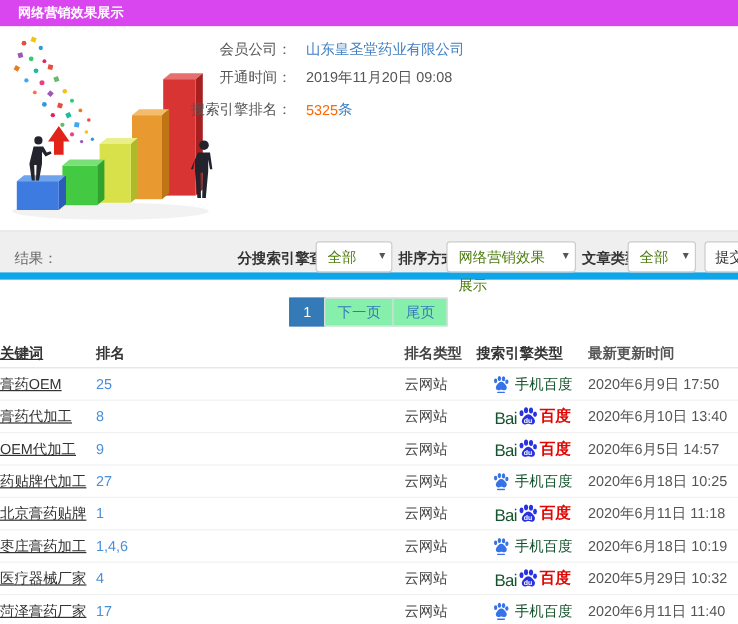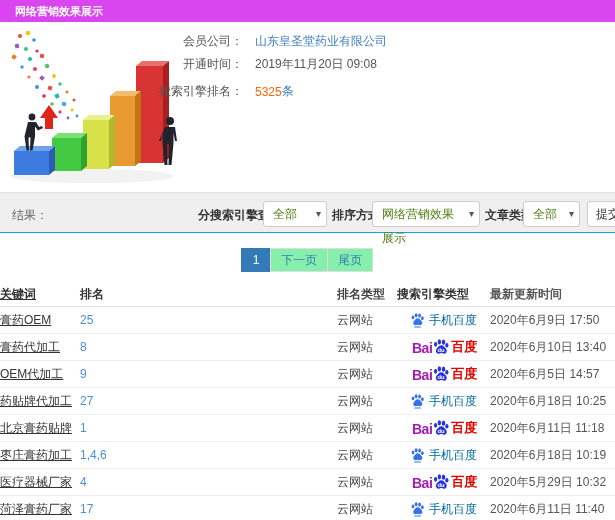--- a/index.html
+++ b/index.html
@@ -24,21 +24,21 @@
   .gap-a { margin-bottom:10px; } .gap-b { margin-bottom:10px; } .gap-c { margin-bottom:14px; }
   .info-label { width:90px; text-align:right; color:#555; }
   .info-value { margin-left:12px; color:#555; }
   .info-value.link { color:#3e7fc1; cursor:pointer; text-decoration:none; }
   .count-orange { color:#ff6600; margin-left:12px; }
   .count-unit { color:#3e7fc1; }
 
   
   .filterbar {
     position:absolute; left:0; top:192px; width:615px; height:41px;
-    background:#efefef; border-top:1px solid #e4e4e4; border-bottom:1px solid #0ea5e9;padding-left:42px;
+    background:#efefef; border-top:1px solid #e4e4e4; border-bottom:6px solid #0ea5e9;padding-left:42px;
   }
   .filterbar .result-label { position:absolute; left:12px; top:14px; font-size:12px; color:#666; }
   .flt-label { position:absolute; top:14px; font-size:12px; font-weight:bold; color:#333; }
   .lbl-engine { left:198px; } .lbl-sort { left:332px; } .lbl-article { left:485px; }
   .fake-select {
     position:absolute; top:8px; height:26px; background:#fff;
     border:1px solid #ccc; border-radius:3px; font-size:12px; color:#4d7c0f;
     line-height:24px; padding:0 16px 0 9px; cursor:pointer;
   }
   .fake-select::after {
@@ -69,23 +69,23 @@
   .col-rank { width:257px; padding-left:0; }
   .col-ranktype { width:60px; }
   .col-engine { width:93px; display:flex; align-items:center; }
   .col-updated { flex:1; color:#555; }
   .t-row .col-keyword { color:#333; }
   .rank-link { color:#4a90d9; cursor:pointer; }
   .t-row .col-ranktype { color:#444; }
 
   
   .logo-mobile { display:inline-flex; align-items:center; margin-left:13px; cursor:pointer; }
-  .logo-mobile .mlabel { color:#0369a1; font-size:12px; margin-left:4px; }
+  .logo-mobile .mlabel { color:#14532d; font-size:12px; margin-left:4px; }
   .logo-baidu { display:inline-flex; align-items:flex-end; margin-left:3px; cursor:pointer; }
-  .logo-baidu .bai { color:#a21caf; font-weight:bold; font-size:14px; letter-spacing:-0.5px;padding-left:12px; }
+  .logo-baidu .bai { color:#14532d; font-weight:normal; font-size:14px; letter-spacing:-0.5px;padding-left:12px; }
   .logo-baidu .cn { color:#e10601; font-weight:bold; font-size:13px; margin-left:1px; }
   .paw-svg { display:block; }
 </style>
 </head>
 <body>
 
 <div class="topbar">
   <span>网络营销效果展示</span>
 </div>
 

